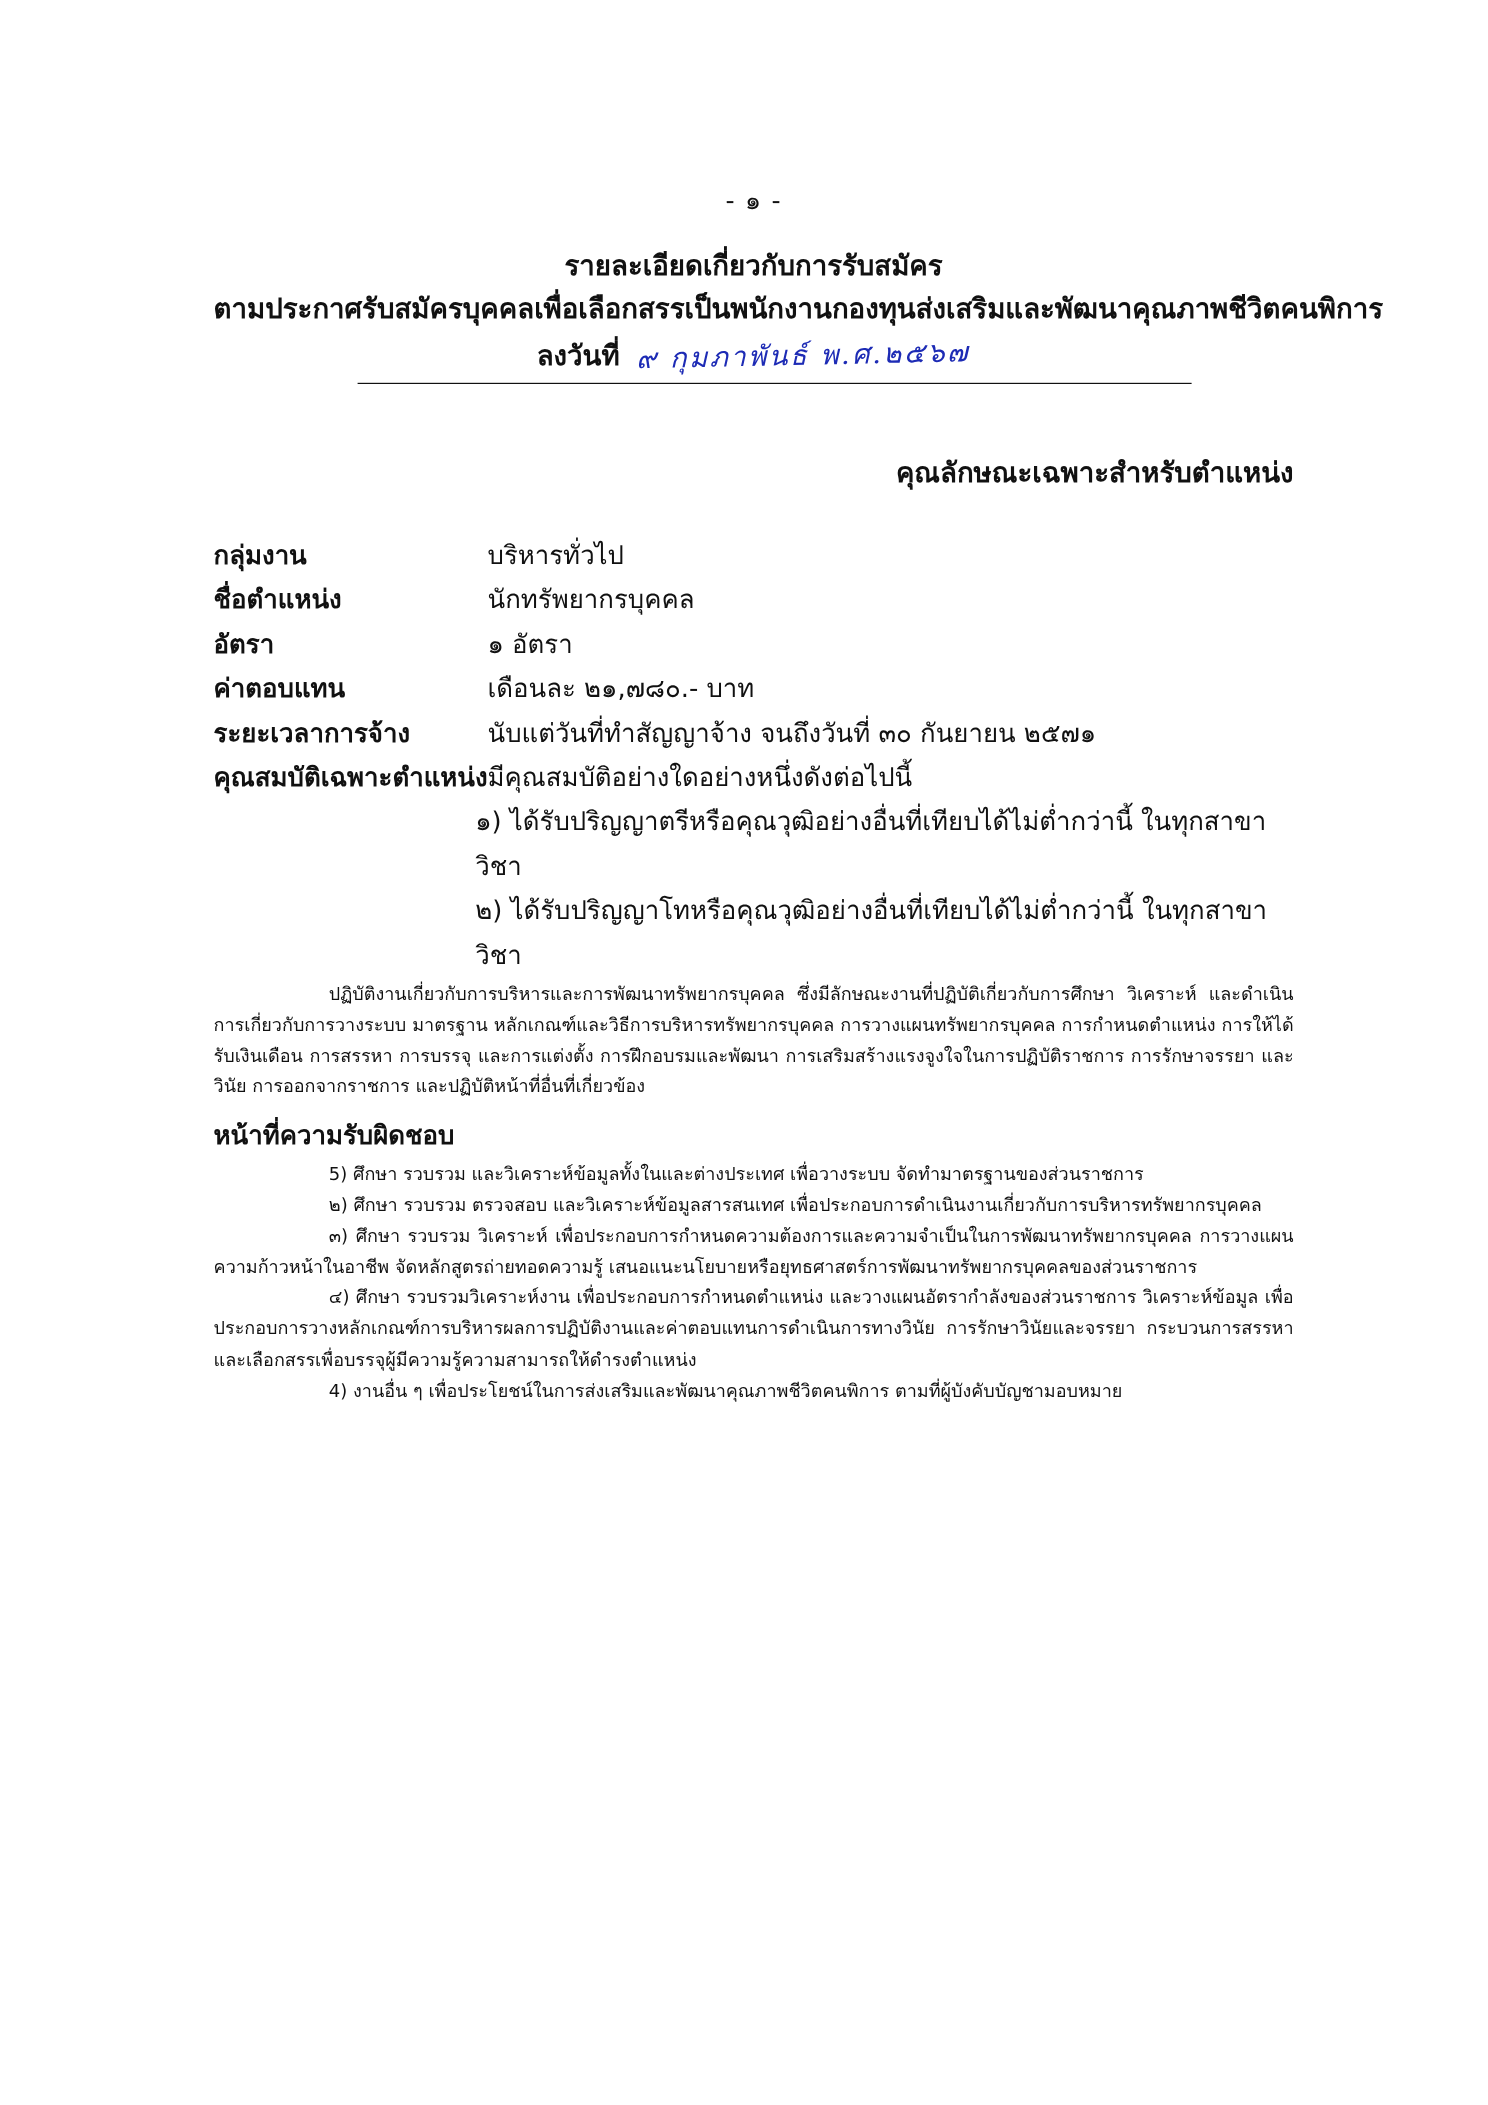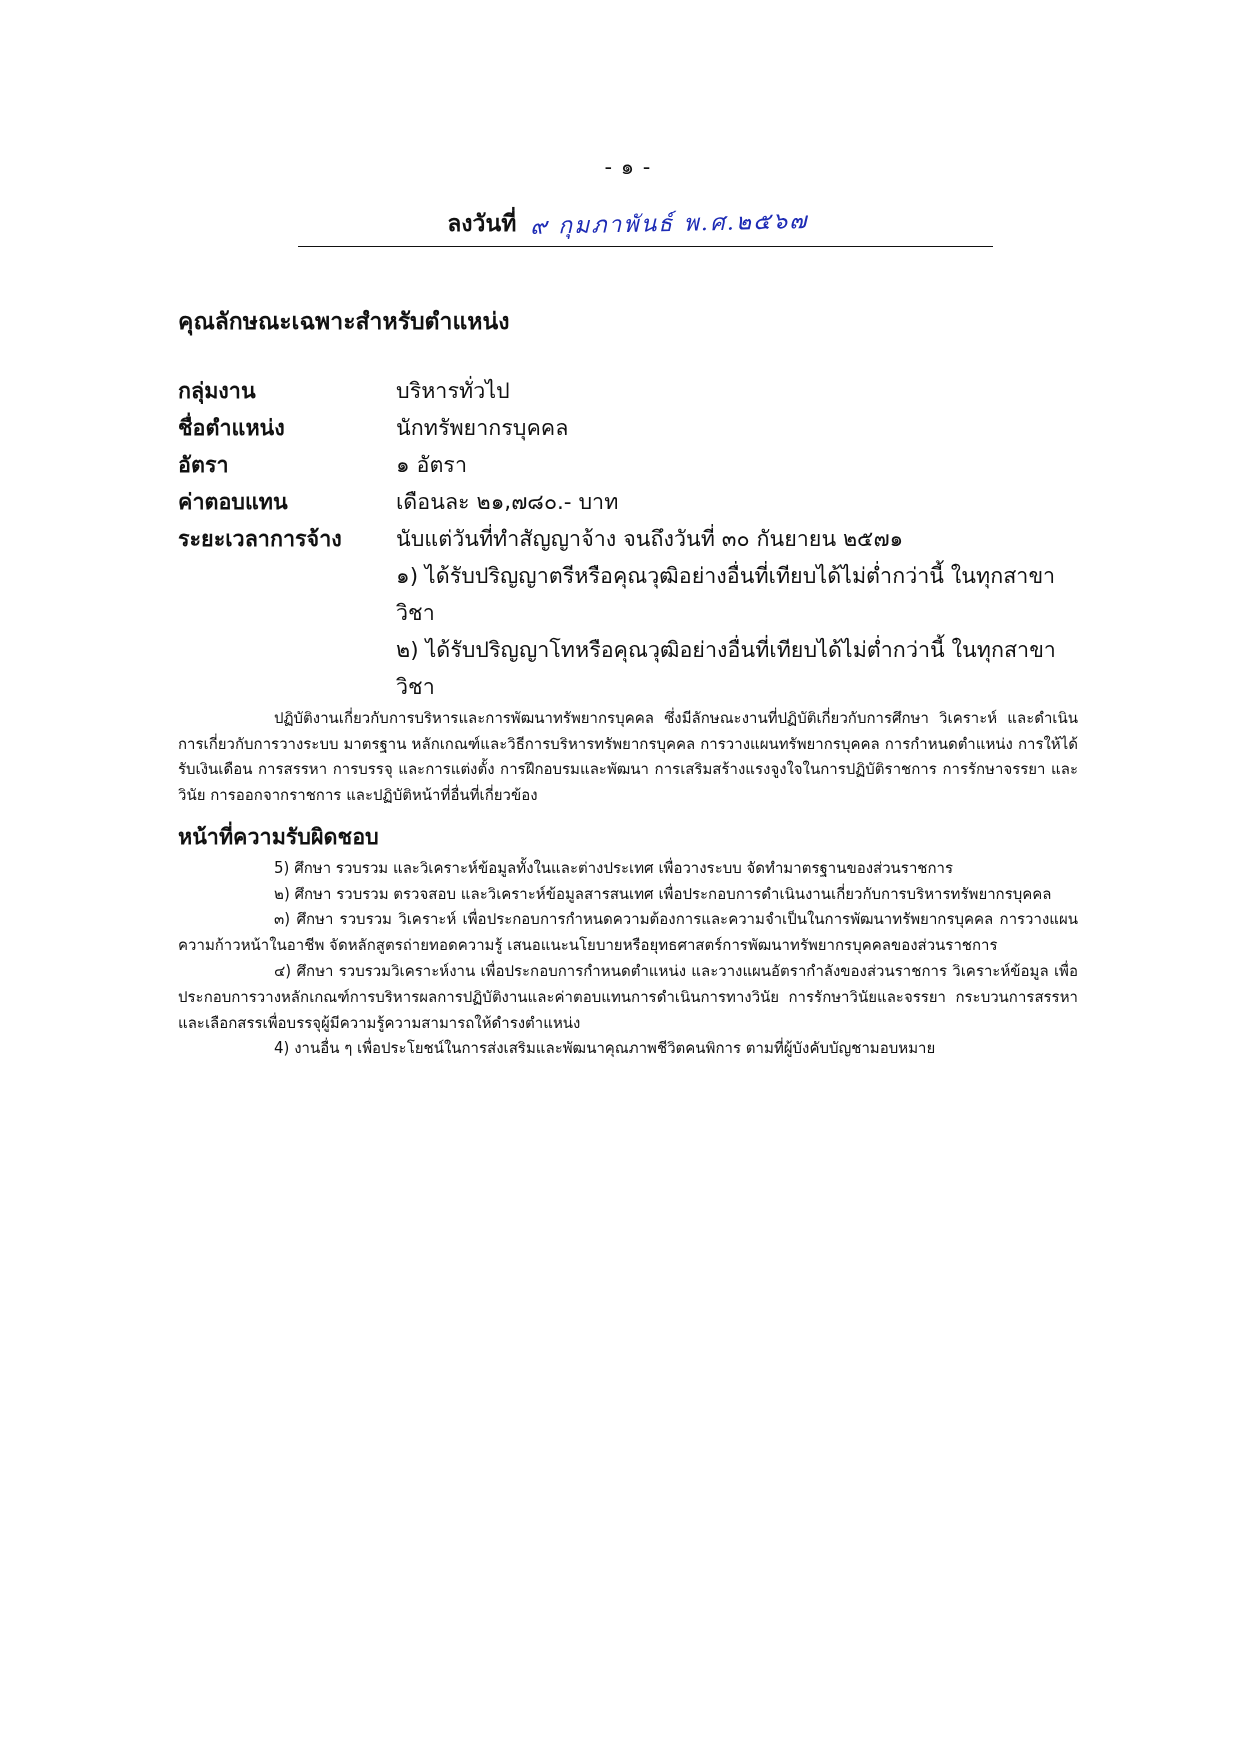--- a/index.html
+++ b/index.html
@@ -67,21 +67,21 @@
     white-space: nowrap;
   }
   .sign-underline {
     position: absolute;
     left: 120px;
     right: 85px;
     bottom: -6px;
     border-bottom: 1.6px solid #111111;
   }
   .section-heading {
-    text-align: left;
+    text-align: right;
     font-size: 23px;
     font-weight: bold;
     margin-top: 62px;
     margin-bottom: 34px;
   }
   .field-table {
     width: 100%;
     border-collapse: collapse;
   }
   .field-table td {
@@ -121,20 +121,24 @@
   }
 </style>
 </head>
 <body>
 
 <div class="page">
   <div class="content">
 
     <div class="page-number">- ๑ -</div>
 
+    <div class="doc-title">
+      <span>รายละเอียดเกี่ยวกับการรับสมัคร</span>
+      <span class="line2">ตามประกาศรับสมัครบุคคลเพื่อเลือกสรรเป็นพนักงานกองทุนส่งเสริมและพัฒนาคุณภาพชีวิตคนพิการ</span>
+    </div>
 
     <div class="signline-row">
       <span class="signline-label">ลงวันที่</span>
       <span class="handwrite">๙  กุมภาพันธ์  พ.ศ.๒๕๖๗</span>
       <span class="sign-underline"></span>
     </div>
 
     <div class="section-heading">คุณลักษณะเฉพาะสำหรับตำแหน่ง</div>
 
     <table class="field-table">
@@ -152,20 +156,24 @@
           <td class="field-value">๑  อัตรา</td>
         </tr>
         <tr>
           <td class="field-label">ค่าตอบแทน</td>
           <td class="field-value">เดือนละ ๒๑,๗๘๐.-  บาท</td>
         </tr>
         <tr>
           <td class="field-label">ระยะเวลาการจ้าง</td>
           <td class="field-value">นับแต่วันที่ทำสัญญาจ้าง จนถึงวันที่ ๓๐ กันยายน ๒๕๗๑</td>
         </tr>
+        <tr>
+          <td class="field-label">คุณสมบัติเฉพาะตำแหน่ง</td>
+          <td class="field-value">มีคุณสมบัติอย่างใดอย่างหนึ่งดังต่อไปนี้</td>
+        </tr>
       </tbody>
     </table>
 
     <div class="qual-item">๑) ได้รับปริญญาตรีหรือคุณวุฒิอย่างอื่นที่เทียบได้ไม่ต่ำกว่านี้ ในทุกสาขาวิชา</div>
     <div class="qual-item">๒) ได้รับปริญญาโทหรือคุณวุฒิอย่างอื่นที่เทียบได้ไม่ต่ำกว่านี้ ในทุกสาขาวิชา</div>
 
     <p class="para indent">ปฏิบัติงานเกี่ยวกับการบริหารและการพัฒนาทรัพยากรบุคคล ซึ่งมีลักษณะงานที่ปฏิบัติเกี่ยวกับการศึกษา วิเคราะห์ และดำเนินการเกี่ยวกับการวางระบบ มาตรฐาน หลักเกณฑ์และวิธีการบริหารทรัพยากรบุคคล การวางแผนทรัพยากรบุคคล การกำหนดตำแหน่ง การให้ได้รับเงินเดือน การสรรหา การบรรจุ และการแต่งตั้ง การฝึกอบรมและพัฒนา การเสริมสร้างแรงจูงใจในการปฏิบัติราชการ การรักษาจรรยา และวินัย การออกจากราชการ และปฏิบัติหน้าที่อื่นที่เกี่ยวข้อง</p>
 
     <div class="block-heading">หน้าที่ความรับผิดชอบ</div>
     <p class="para indent">5) ศึกษา รวบรวม และวิเคราะห์ข้อมูลทั้งในและต่างประเทศ เพื่อวางระบบ จัดทำมาตรฐานของส่วนราชการ</p>

